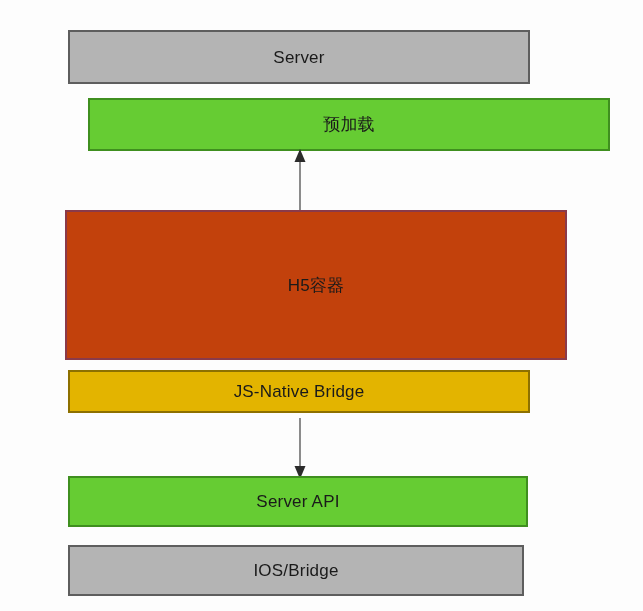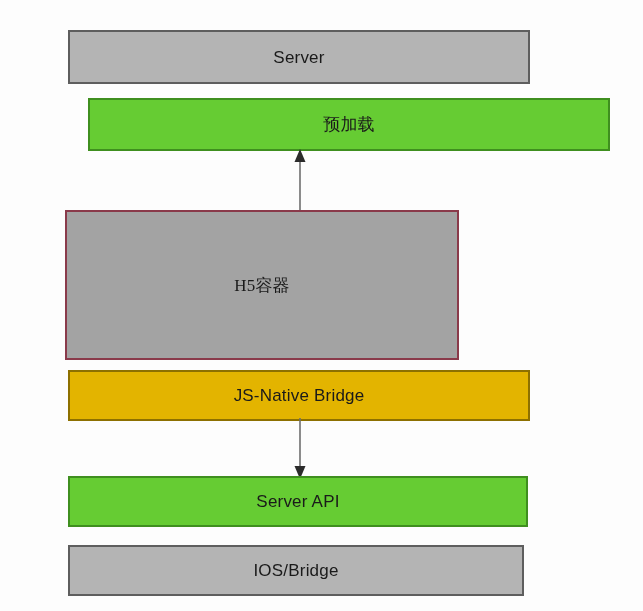--- a/index.html
+++ b/index.html
@@ -53,28 +53,27 @@
   }
   .node-preload {
     left: 68px;  top: 98px;
     width: 522px; height: 53px;
     background: #66cc33;
     border-color: #3f8f1f;
     margin-left: 20px;
   }
   .node-h5 {
     left: 65px;  top: 210px;
-    width: 394px; height: 150px;
-    background: #a3a3a3;
+    width: 502px; height: 150px;
+    background: #c2410c;
     border-color: #8a3a4a;
-    font-family: Liberation Serif, serif;
   }
   .node-bridge {
     left: 68px;  top: 370px;
-    width: 462px; height: 51px;
+    width: 462px; height: 43px;
     background: #e3b400;
     border-color: #8d7000;
   }
   .node-nativeapi {
     left: 68px;  top: 476px;
     width: 460px; height: 51px;
     background: #66cc33;
     border-color: #3f8f1f;
   }
   .node-os {

